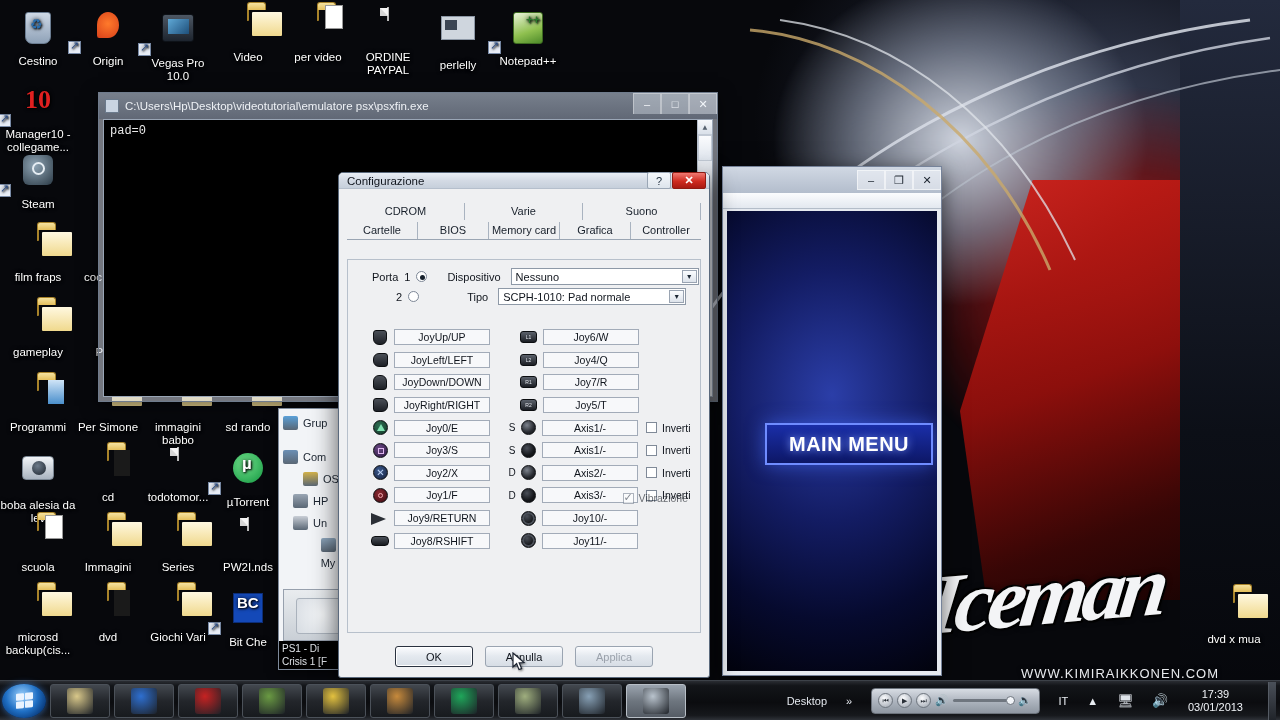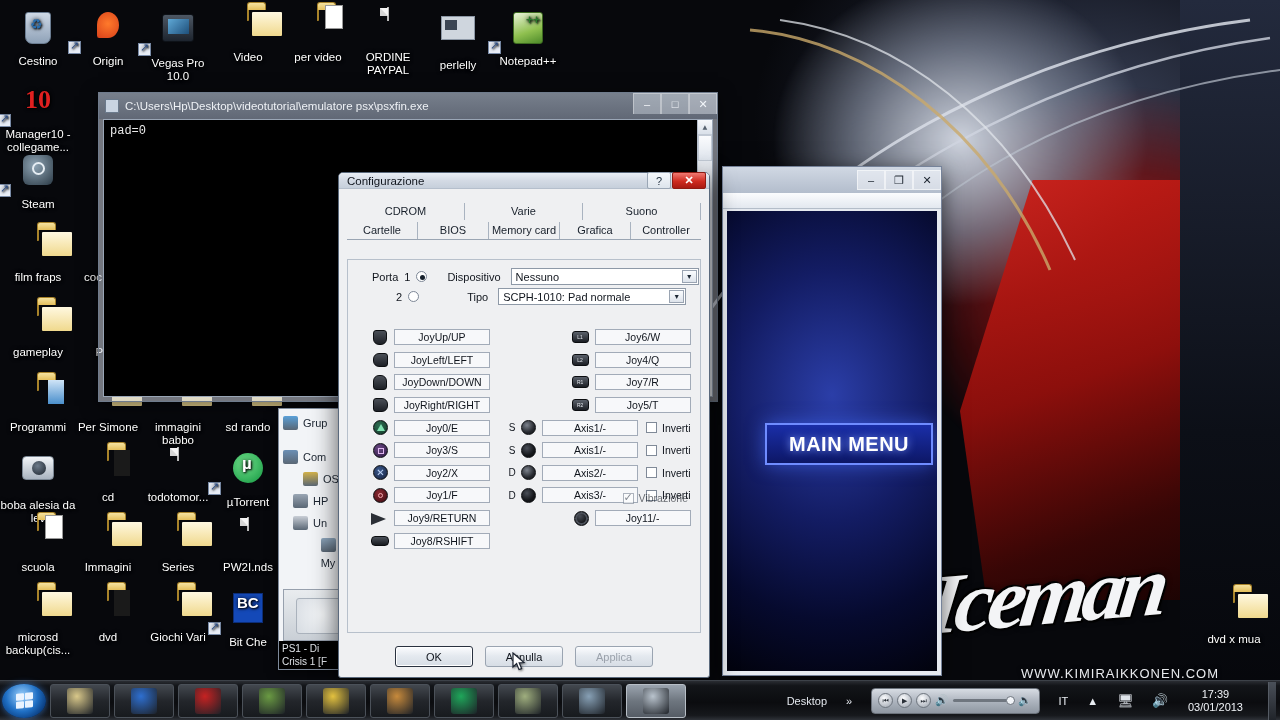--- a/index.html
+++ b/index.html
@@ -211,21 +211,21 @@
     height:17px;border:1px solid #8e99a7;background:#fff;position:relative;
     font-size:11px;color:#10151d;line-height:16px;padding-left:4px;
   }
   .sel .arrow{
     position:absolute;right:1px;top:1px;width:15px;height:13px;
     background:linear-gradient(180deg,#fafcfe,#dde3eb);border:1px solid #9aa4b2;
     display:flex;align-items:center;justify-content:center;font-size:7px;color:#1c2733;
   }
 
   .binds{position:absolute;left:8px;right:8px;top:66px;}
-  .brow{display:flex;align-items:center;height:22.6px;justify-content:flex-end;}
+  .brow{display:flex;align-items:center;height:22.6px;}
   .bico{width:20px;height:14px;flex:none;margin-right:4px;border-radius:3px;position:relative;}
   .btxt{
     width:96px;height:16px;border:1px solid #a2abb8;background:#f7f8fa;
     font-size:10.5px;color:#10151d;text-align:center;line-height:15px;
   }
   .sd{width:12px;font-size:10px;color:#10151d;text-align:center;flex:none;}
   .chk{width:11px;height:11px;border:1px solid #808a98;background:#fff;flex:none;margin-left:8px;position:relative;}
   .chk.on:after{content:"\2713";position:absolute;left:0px;top:-3px;font-size:11px;color:#3a4350;}
   .inv{font-size:10.5px;color:#10151d;margin-left:5px;}
   .colL{position:absolute;left:14px;top:0;}
@@ -702,20 +702,25 @@
             <div class="brow">
               <span class="sd">D</span>
               <span class="bico g-stick2" style="margin-left: 3px; margin-right: 6px;"></span>
               <span class="btxt">Axis3/-</span>
               <span class="chk"></span>
               <span class="inv">Inverti</span>
             </div>
             <div class="brow">
               <span class="sd"></span>
               <span class="bico g-stick2" style="margin-left: 3px; margin-right: 6px; box-shadow: rgb(75, 80, 89) 0px 0px 0px 2px inset;"></span>
+              <span class="btxt">Joy10/-</span>
+            </div>
+            <div class="brow">
+              <span class="sd"></span>
+              <span class="bico g-stick2" style="margin-left: 3px; margin-right: 6px; box-shadow: rgb(75, 80, 89) 0px 0px 0px 2px inset;"></span>
               <span class="btxt">Joy11/-</span>
             </div>
           </div>
       </div>
 
       <div id="vib-row">
         <span class="chk on"></span>
         <span class="inv">Vibrazione</span>
       </div>
     </div>

